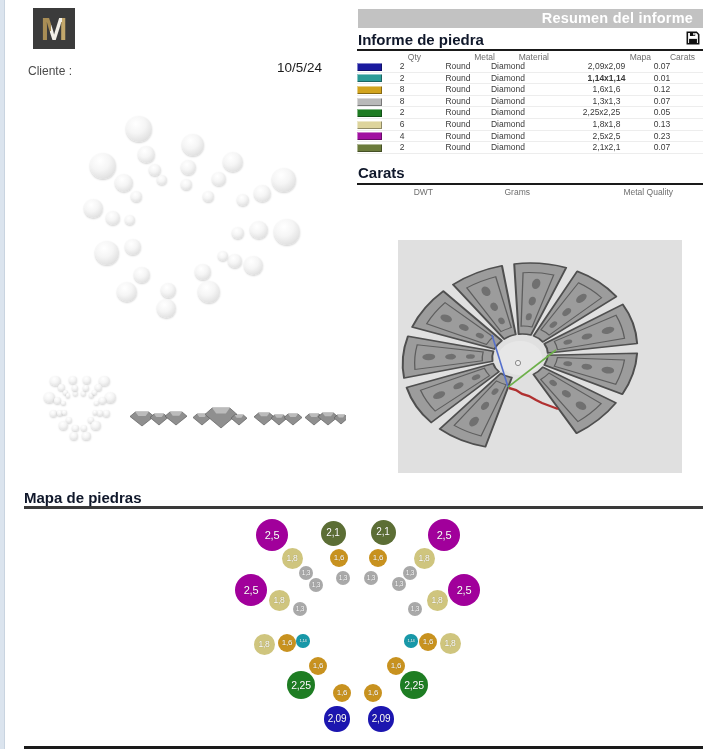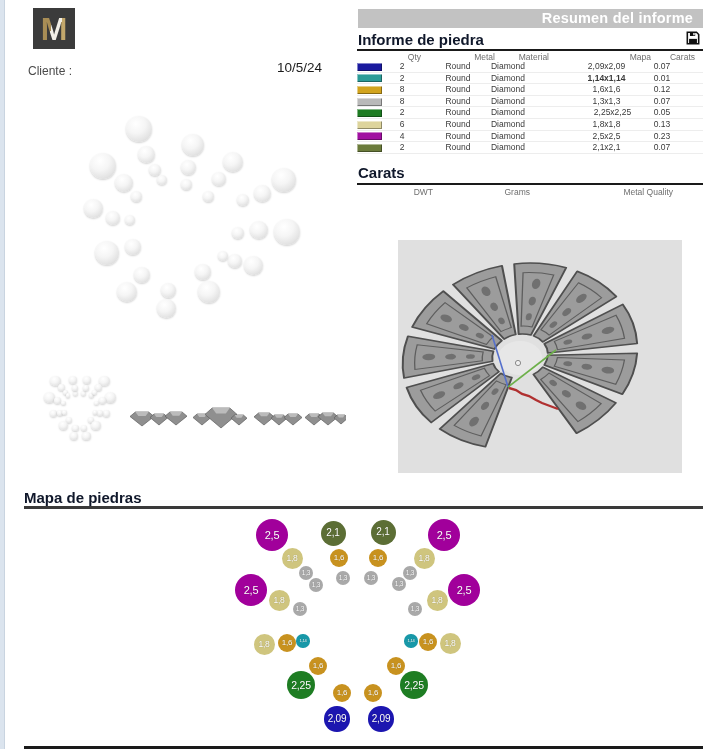--- a/index.html
+++ b/index.html
@@ -104,21 +104,21 @@
       <span class="td" style="left: 64px; width: 74px;">Round</span>
       <span class="td" style="left: 110px; width: 82px;">Diamond</span>
       <span class="td" style="left: 205px; width: 89px;">1,3x1,3</span>
       <span class="td" style="left: 272px; width: 66px;">0.07</span>
     </div>
     <div class="trow">
       <span class="swatch" style="background: rgb(29, 123, 34);"></span>
       <span class="td" style="left: 26px; width: 38px;">2</span>
       <span class="td" style="left: 64px; width: 74px;">Round</span>
       <span class="td" style="left: 110px; width: 82px;">Diamond</span>
-      <span class="td" style="left: 211px; width: 89px;">2,25x2,25</span>
+      <span class="td" style="left: 200px; width: 89px;">2,25x2,25</span>
       <span class="td" style="left: 272px; width: 66px;">0.05</span>
     </div>
     <div class="trow">
       <span class="swatch" style="background: rgb(221, 212, 156);"></span>
       <span class="td" style="left: 26px; width: 38px;">6</span>
       <span class="td" style="left: 64px; width: 74px;">Round</span>
       <span class="td" style="left: 110px; width: 82px;">Diamond</span>
       <span class="td" style="left: 205px; width: 89px;">1,8x1,8</span>
       <span class="td" style="left: 272px; width: 66px;">0.13</span>
     </div>

